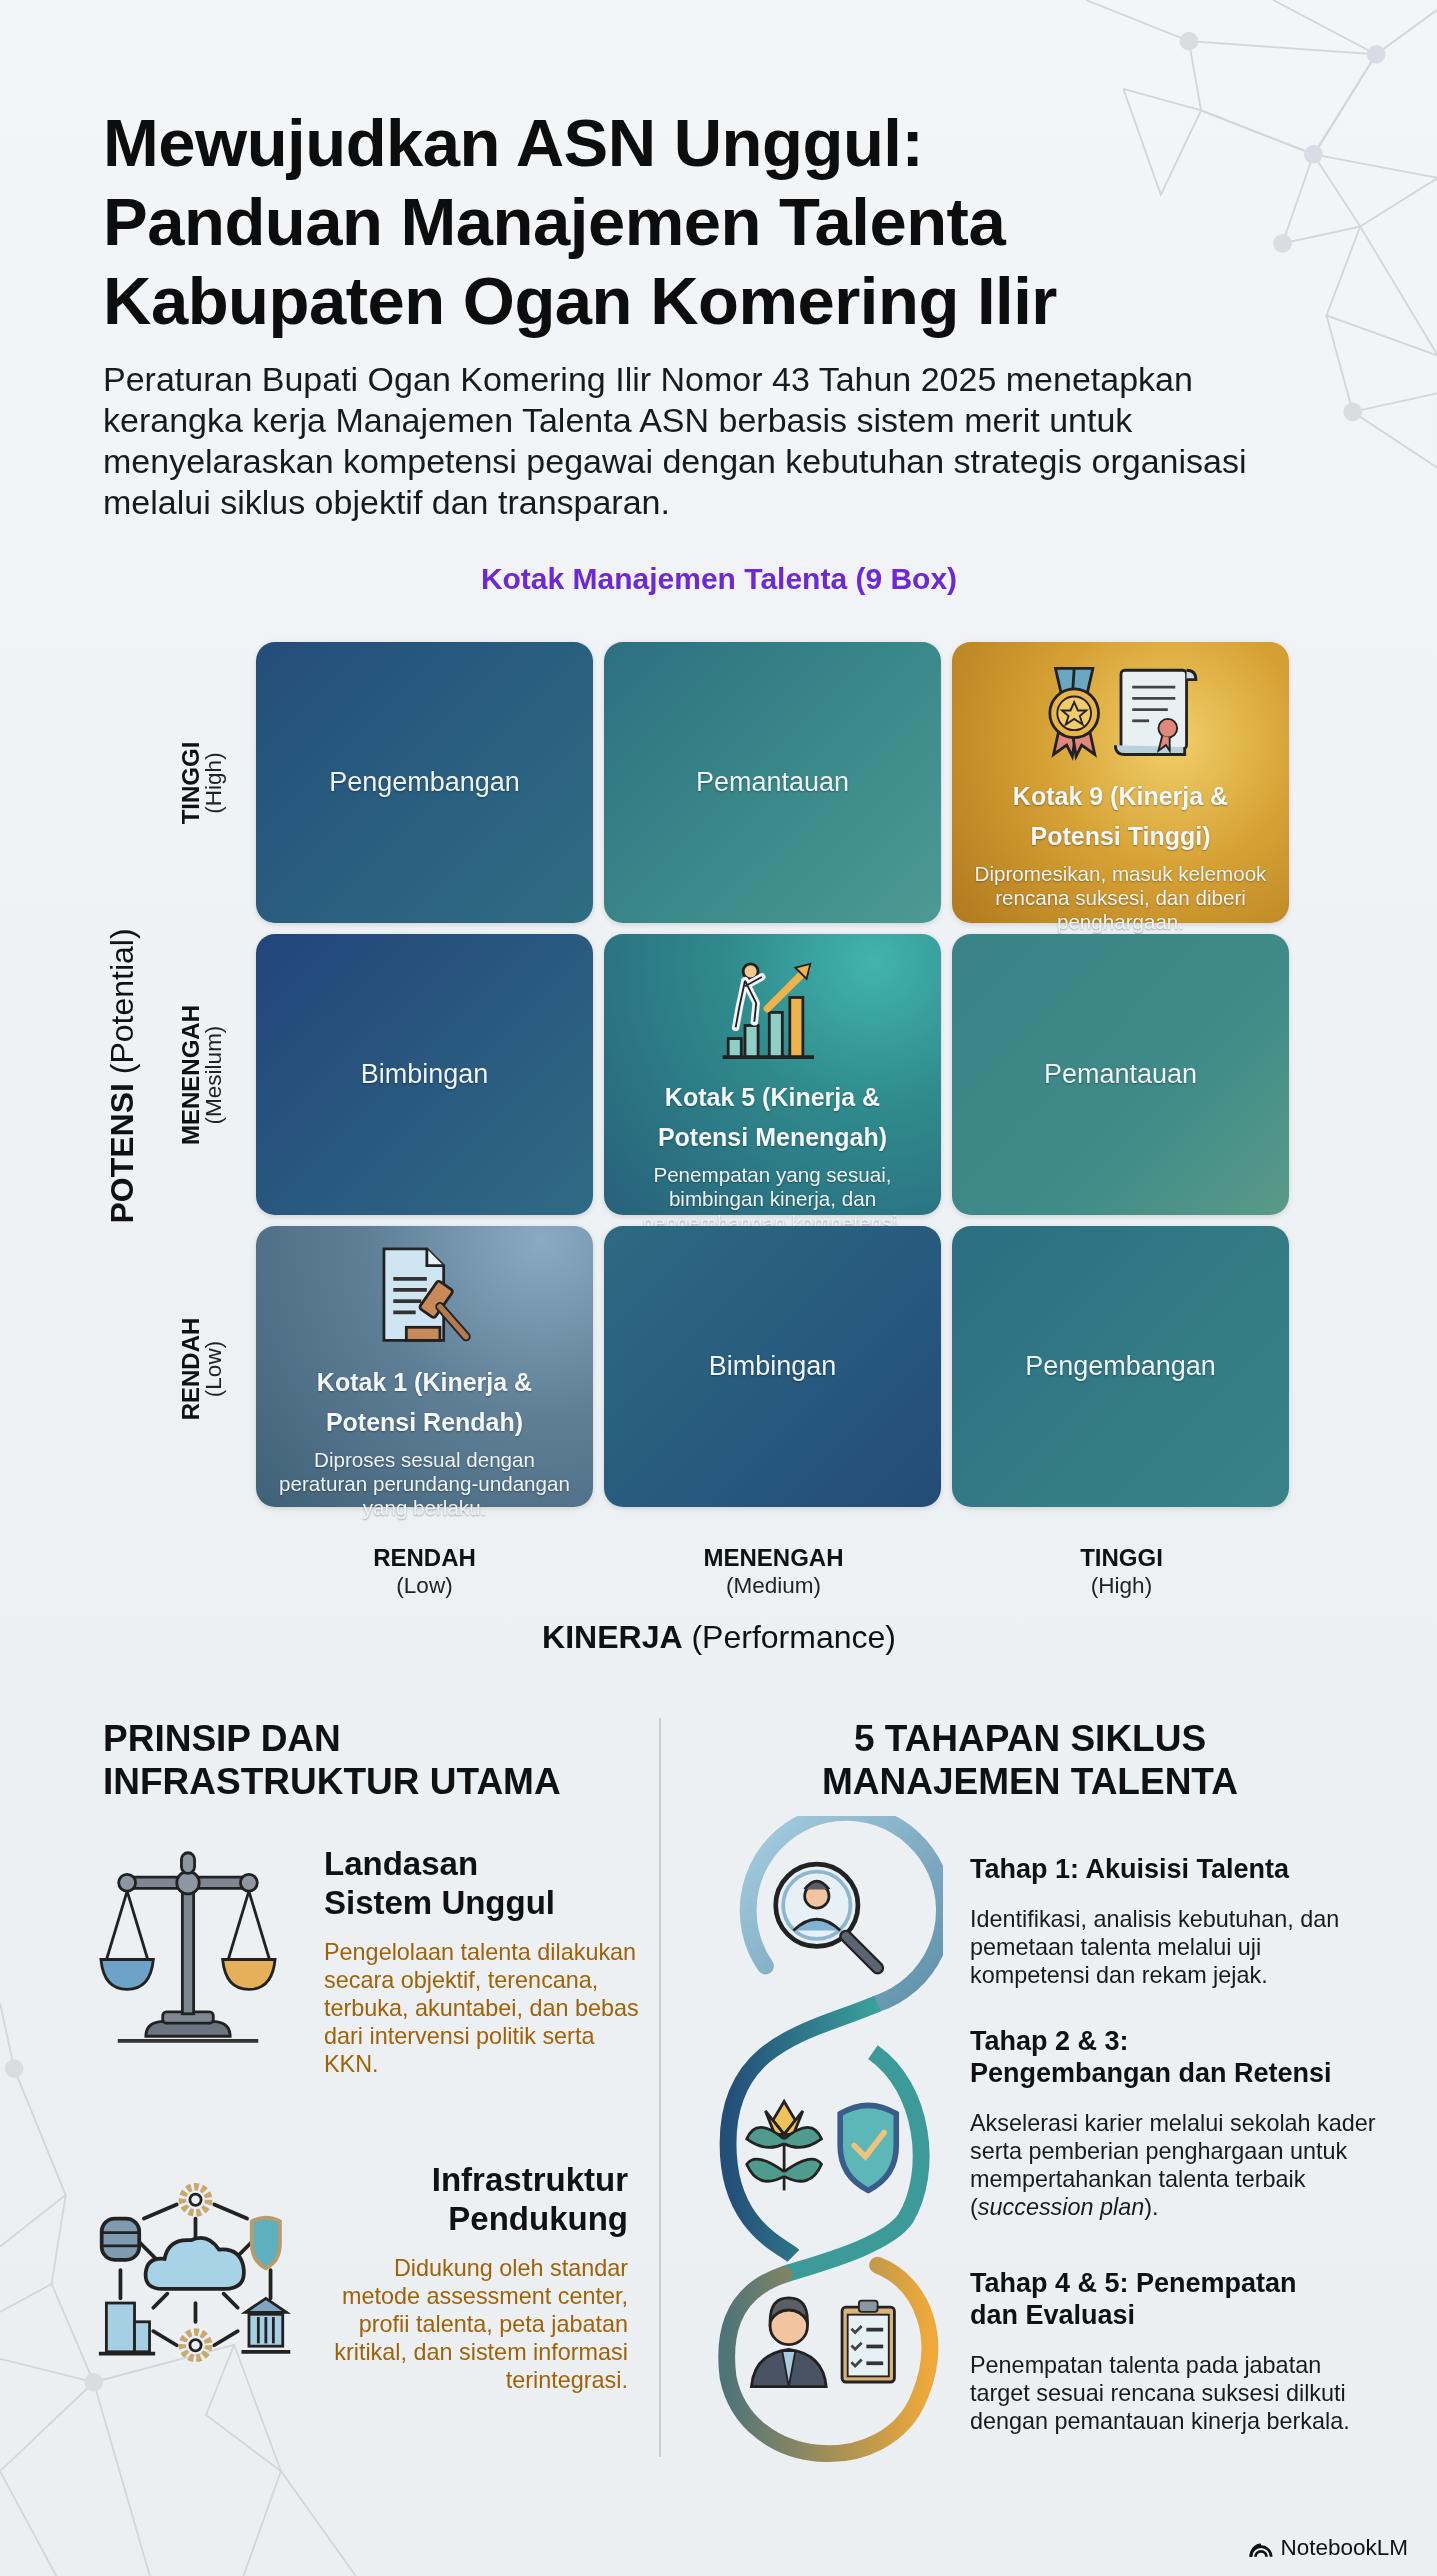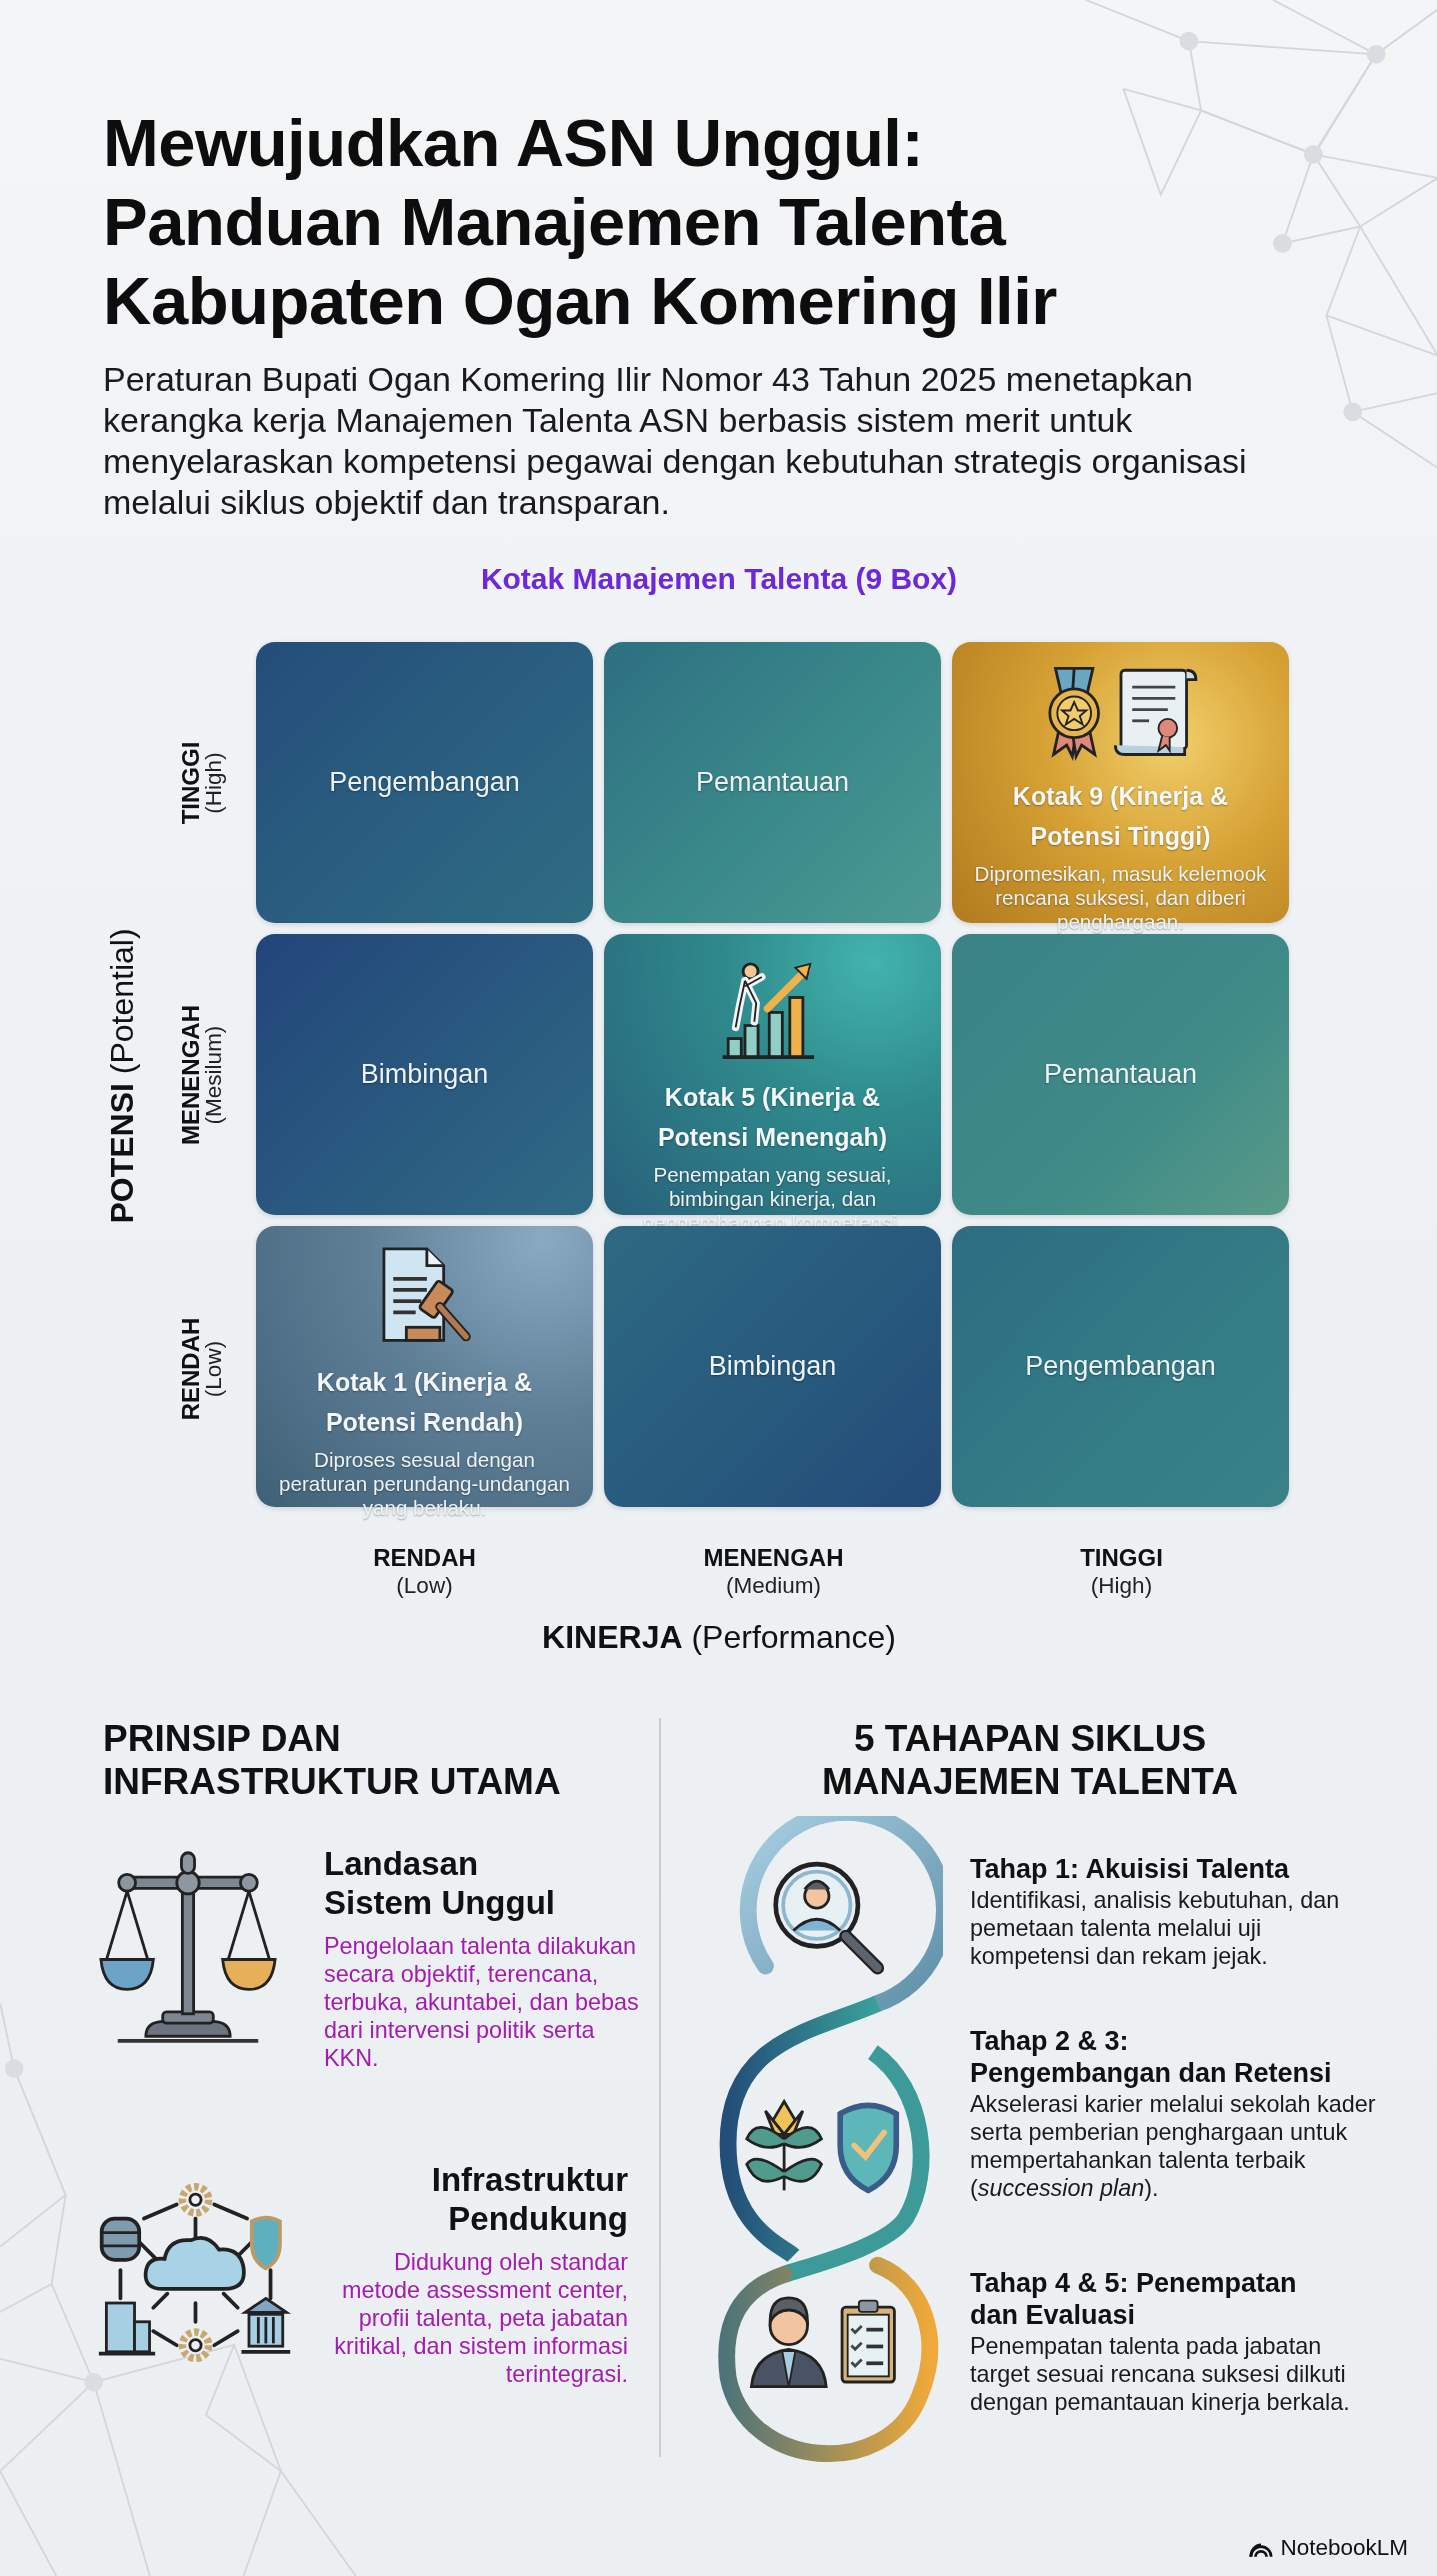--- a/index.html
+++ b/index.html
@@ -63,23 +63,23 @@
   .y-tick .main, .x-tick .main { font-weight: 700; font-size: 24px; color: #111; }
   .y-tick .sub, .x-tick .sub { font-size: 22.5px; color: #222; }
   .x-tick { text-align: center; width: 337px; line-height: 28px; }
   .x-axis-title { left: 0; width: 1438px; top: 1619px; text-align: center; font-size: 32px; color: #111; }
   .x-axis-title b { font-weight: 700; }
 
   
   .bottom-title { font-size: 37px; font-weight: 700; line-height: 43px; color: #111; }
   .divider { left: 659px; top: 1718px; width: 1.9px; height: 739px; background: #c9ced3; }
   .item-title { font-size: 33px; font-weight: 700; line-height: 39px; color: #111; }
-  .item-desc { font-size: 23.4px; line-height: 28px; color: #a21caf; margin-top: 10px; }
+  .item-desc { font-size: 23.4px; line-height: 28px; color: #a16207; margin-top: 16px; }
   .stage-title { font-size: 27px; font-weight: 700; line-height: 32px; color: #111; }
-  .stage-desc { font-size: 23.4px; line-height: 28px; color: #1a1a1a; margin-top: 1px; }
+  .stage-desc { font-size: 23.4px; line-height: 28px; color: #1a1a1a; margin-top: 20px; }
 
   .brand { right: 30px; bottom: 15px; display: flex; align-items: center; gap: 7.5px; font-size: 22.5px; color: #111; }
 </style>
 </head>
 <body>
 
 <svg class="bg-net" viewBox="0 0 1536 2752">
   <g stroke="#d3d7dc" stroke-width="2" fill="none">
     <polyline points="1270,44 1470,58 1404,165 1283,118 1270,44"></polyline>
     <polyline points="1200,95 1283,118 1240,208 1200,95"></polyline>

